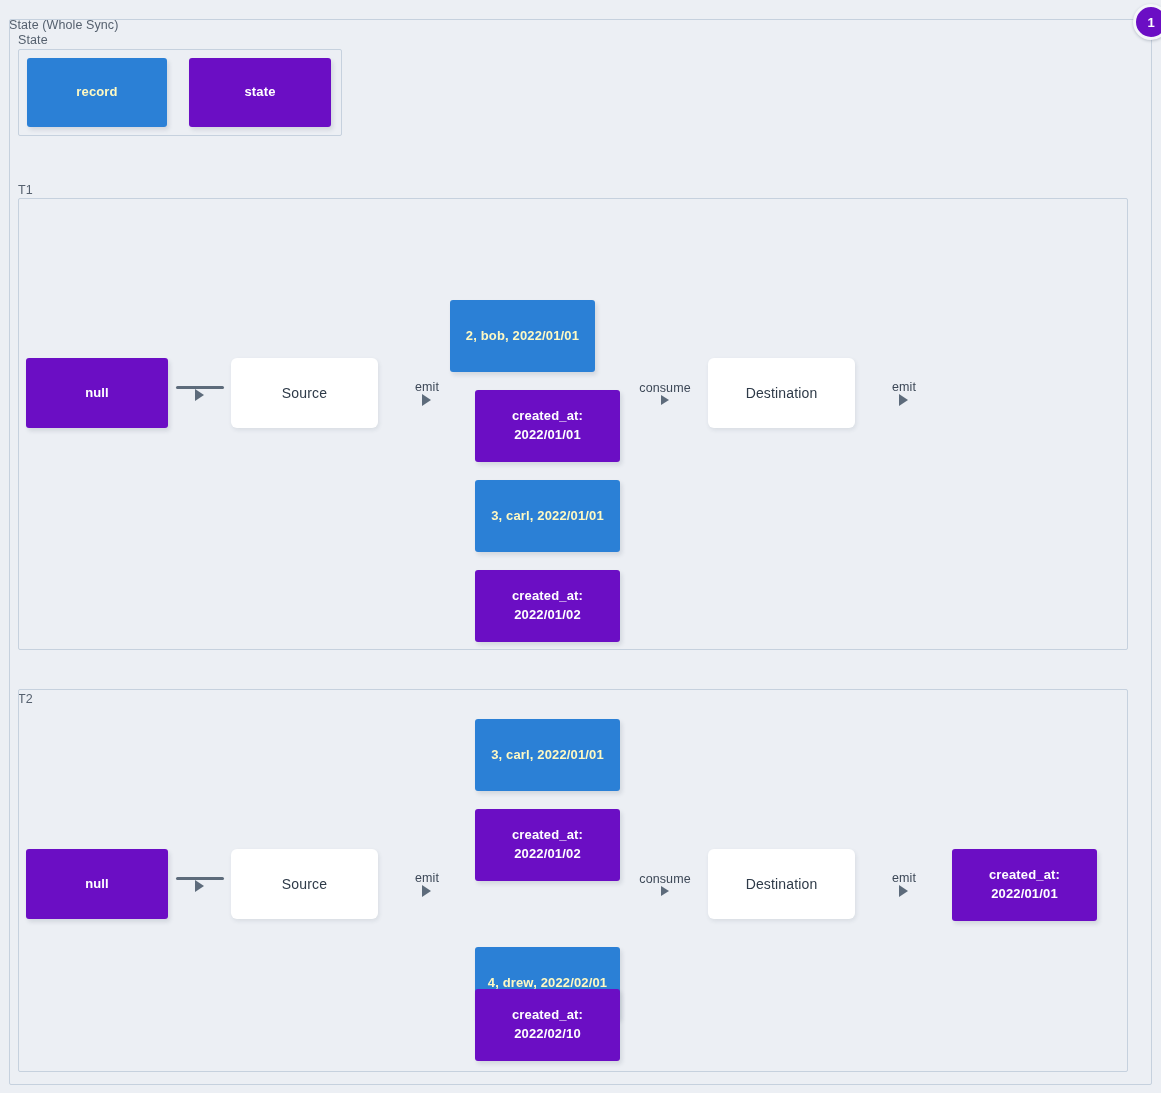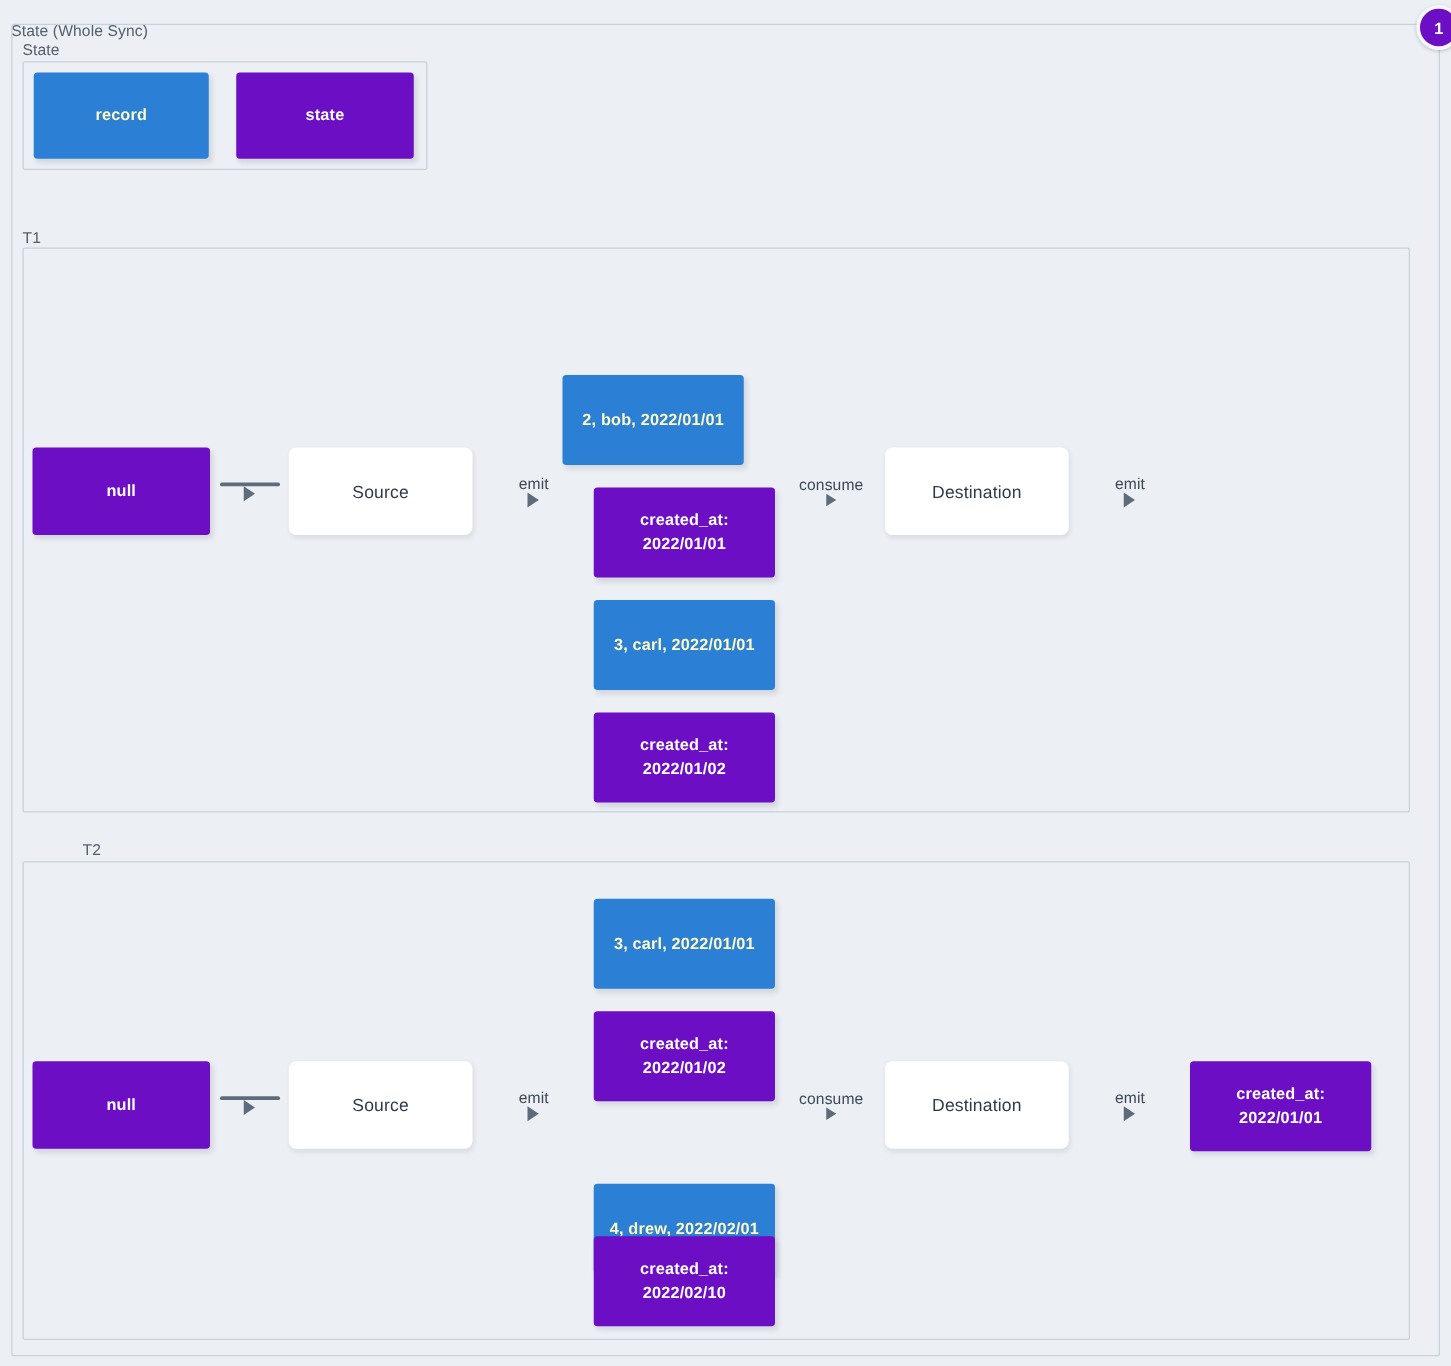--- a/index.html
+++ b/index.html
@@ -177,21 +177,21 @@
 
   <div class="node plain" style="left:708px; top:358px; width:147px; height:70px;">Destination</div>
 
   <div class="edge" style="left:857px; top:382px; width:94px;">
     <div class="seg" style="width:26px;"></div>
     <div class="lbl">emit</div>
     <div class="seg" style="width:22px;"></div>
     <div class="head"></div>
   </div>
 
-  <div class="group-label" style="left:18px; top:673px;margin-left:48px;">T2</div>
+  <div class="group-label" style="left:18px; top:692px;">T2</div>
   <div class="group-box" style="left:18px; top:689px; width:1110px; height:383px;"></div>
 
   <div class="node state" style="left:26px; top:849px; width:142px; height:70px;">null</div>
 
   <div class="edge" style="left:170px; top:873px; width:60px;">
     <div class="seg" style="width:48px;"></div>
     <div class="head"></div>
   </div>
 
   <div class="node plain" style="left:231px; top:849px; width:147px; height:70px;">Source</div>

